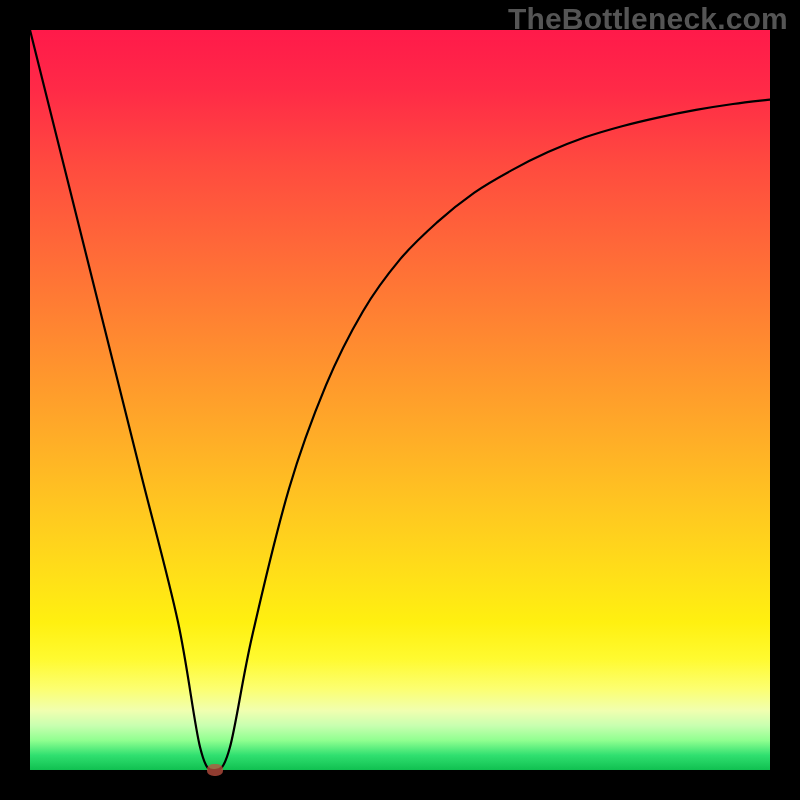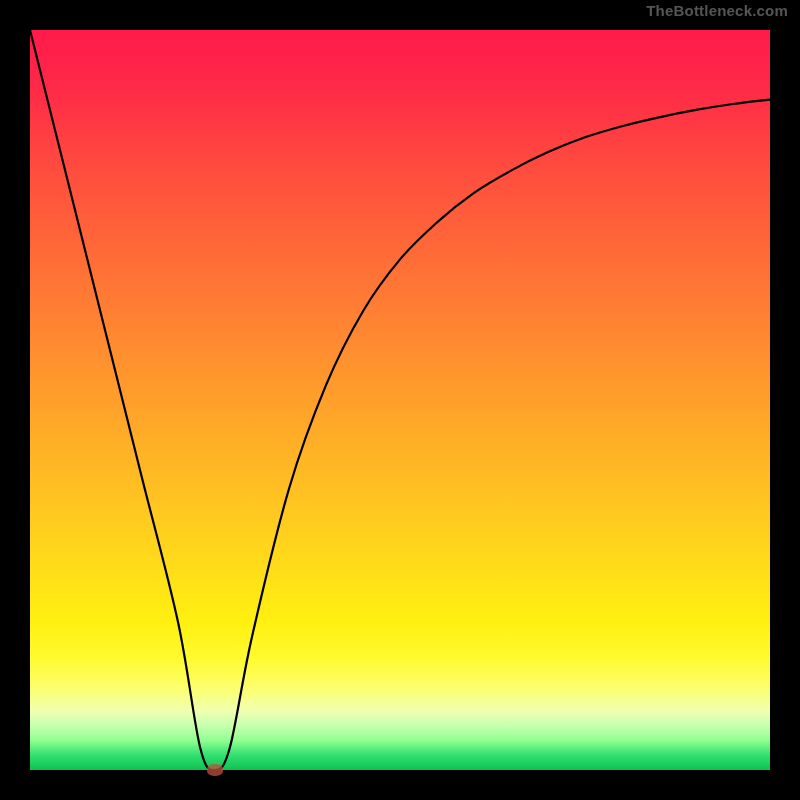--- a/index.html
+++ b/index.html
@@ -42,21 +42,21 @@
       #90ff90 96%,
       #30e070 98%,
       #10c050 100%
     );
   }
   .watermark {
     position: absolute;
     top: 2px;
     right: 12px;
     color: #555;
-    font-size: 15px;
+    font-size: 30px;
     font-weight: 600;
     letter-spacing: 0.2px;
     user-select: none;
   }
   svg.curve {
     position: absolute;
     left: 0;
     top: 0;
     width: 740px;
     height: 740px;

